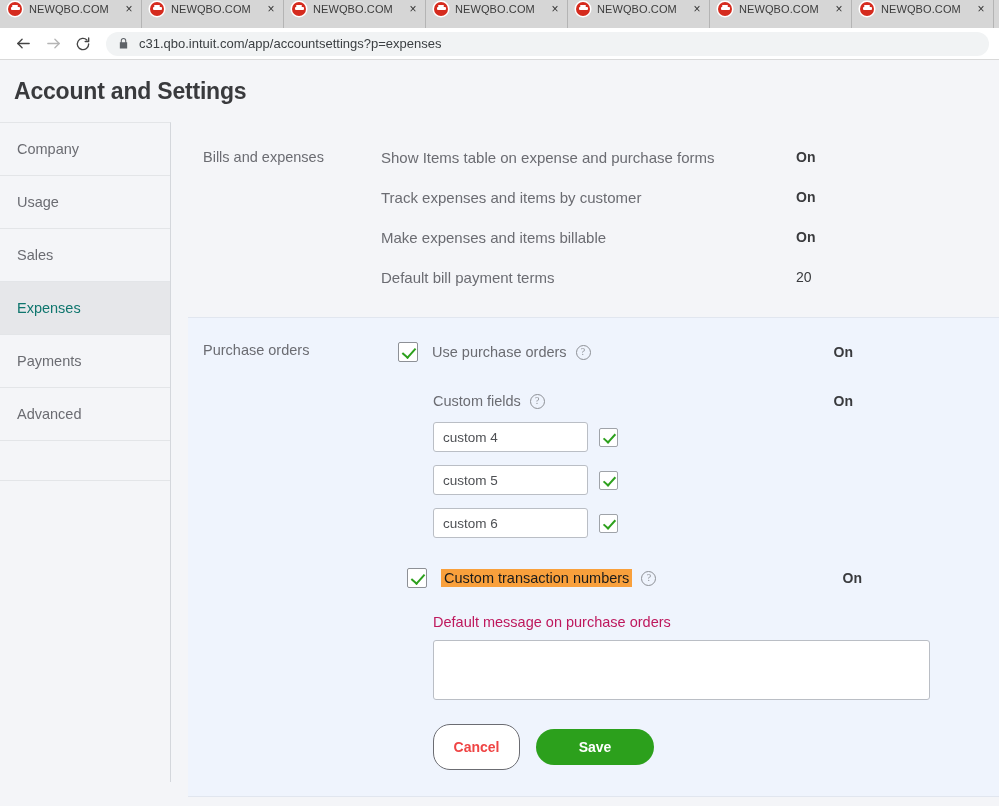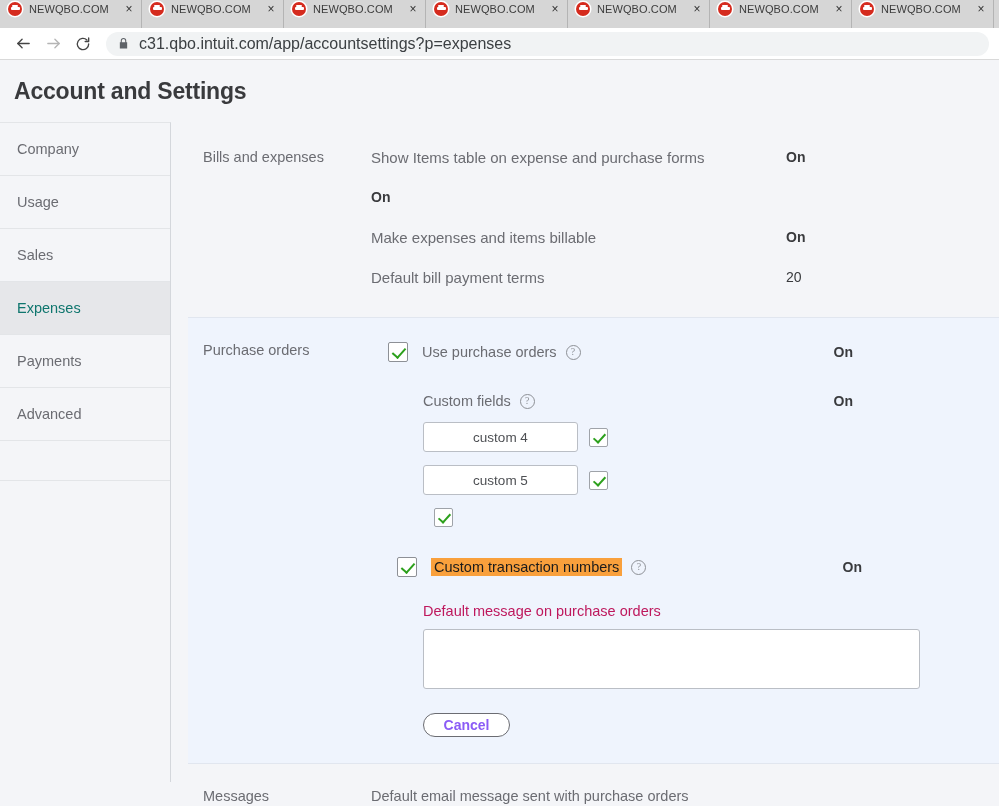--- a/index.html
+++ b/index.html
@@ -96,21 +96,21 @@
     height: 24px;
     margin-left: 6px;
     background: #f1f3f4;
     border-radius: 12px;
     display: flex;
     align-items: center;
     padding: 0 12px;
   }
   #omnibox .lock { flex: 0 0 12px; margin-right: 9px; display:flex; }
   #url-text {
-    font-size: 16px;
+    font-size: 13px;
     color: #3c4043;
     white-space: nowrap;
     overflow: hidden;
   }
 
   
   #page {
     width: 999px;
     height: 746px;
     background: #f4f5f8;
@@ -166,21 +166,21 @@
   }
   .section-grey { background: #f4f5f8; }
   .section-blue {
     background: #eff4fd;
     border-top: 1px solid #e1e6ef;
     border-bottom: 1px solid #e1e6ef;
     margin-left: 17px;
   }
   .section-grey.messages { border-top: 0; }
 
-  .sec-inner { display: flex; padding: 0; }
+  .sec-inner { display: flex; padding: 0; gap: 10px; }
   .sec-label {
     flex: 0 0 200px;
     font-size: 14.5px;
     color: #6b6c72;
     padding-left: 15px;
   }
   .sec-body { flex: 1 1 auto; }
 
   
   #bills-section { padding: 27px 0 30px 0; }
@@ -269,21 +269,20 @@
   .cf-input {
     width: 155px; height: 30px;
     background: #ffffff;
     border: 1px solid #babec5;
     border-radius: 3px;
     font-size: 13.5px;
     color: #4e5054;
     padding: 0 9px;
     font-family: "Liberation Sans", sans-serif;
     line-height: 28px;
-    text-align: center;
   }
   .cf-check {
     width: 19px; height: 19px;
     flex: 0 0 19px;
     margin-left: 11px;
     background: #ffffff;
     border: 1px solid #9fa3a9;
     border-radius: 2px;
     position: relative;
   }
@@ -314,25 +313,25 @@
     border-radius: 3px;
     resize: none;
     font-family: "Liberation Sans", sans-serif;
     font-size: 13.5px;
     padding: 6px 8px;
     color: #4e5054;
   }
 
   .btn-row { display: flex; align-items: center; margin: 24px 0 0 35px; }
   .btn-cancel {
-    width: 87px; height: 24px;
+    width: 87px; height: 46px;
     border-radius: 17px;
     border: 1px solid #6b6c72;
     background: #ffffff;
-    color: #8b5cf6;
+    color: #ef4444;
     font-size: 14px;
     font-weight: bold;
     font-family: "Liberation Sans", sans-serif;
     cursor: pointer;
   }
   .btn-save {
     width: 118px; height: 36px;
     margin-left: 16px;
     border-radius: 18px;
     border: none;
@@ -454,20 +453,21 @@
 
       <div id="bills-section" class="section section-grey">
         <div class="sec-inner">
           <div class="sec-label">Bills and expenses</div>
           <div class="sec-body">
             <div class="row">
               <div class="row-text">Show Items table on expense and purchase forms</div>
               <div class="row-value">On</div>
             </div>
             <div class="row">
+              <div class="row-text">Track expenses and items by customer</div>
               <div class="row-value">On</div>
             </div>
             <div class="row">
               <div class="row-text">Make expenses and items billable</div>
               <div class="row-value">On</div>
             </div>
             <div class="row">
               <div class="row-text">Default bill payment terms</div>
               <div class="row-value plain">20</div>
             </div>
@@ -495,35 +495,37 @@
 
             <div class="cf-input-row">
               <input class="cf-input" type="text" value="custom 4" style="">
               <span class="cf-check"></span>
             </div>
             <div class="cf-input-row">
               <input class="cf-input" type="text" value="custom 5" style="">
               <span class="cf-check"></span>
             </div>
             <div class="cf-input-row">
+              <input class="cf-input" type="text" value="custom 6" style="">
               <span class="cf-check"></span>
             </div>
 
             <div class="ctn-row" style="position:relative; margin-left:9px;">
               <span class="cbox"></span>
               <span class="check-label highlighted">Custom transaction numbers</span>
               <span class="help-icon">?</span>
               <span class="on-value" style="right:137px;">On</span>
             </div>
 
             <div class="msg-label">Default message on purchase orders</div>
             <textarea class="msg-textarea" placeholder="" style=""></textarea>
 
             <div class="btn-row">
               <button class="btn-cancel">Cancel</button>
+              <button class="btn-save">Save</button>
             </div>
 
           </div>
         </div>
       </div>
 
       <div id="messages-section" class="section section-grey messages">
         <div class="sec-inner">
           <div class="sec-label">Messages</div>
           <div class="sec-body">Default email message sent with purchase orders</div>

